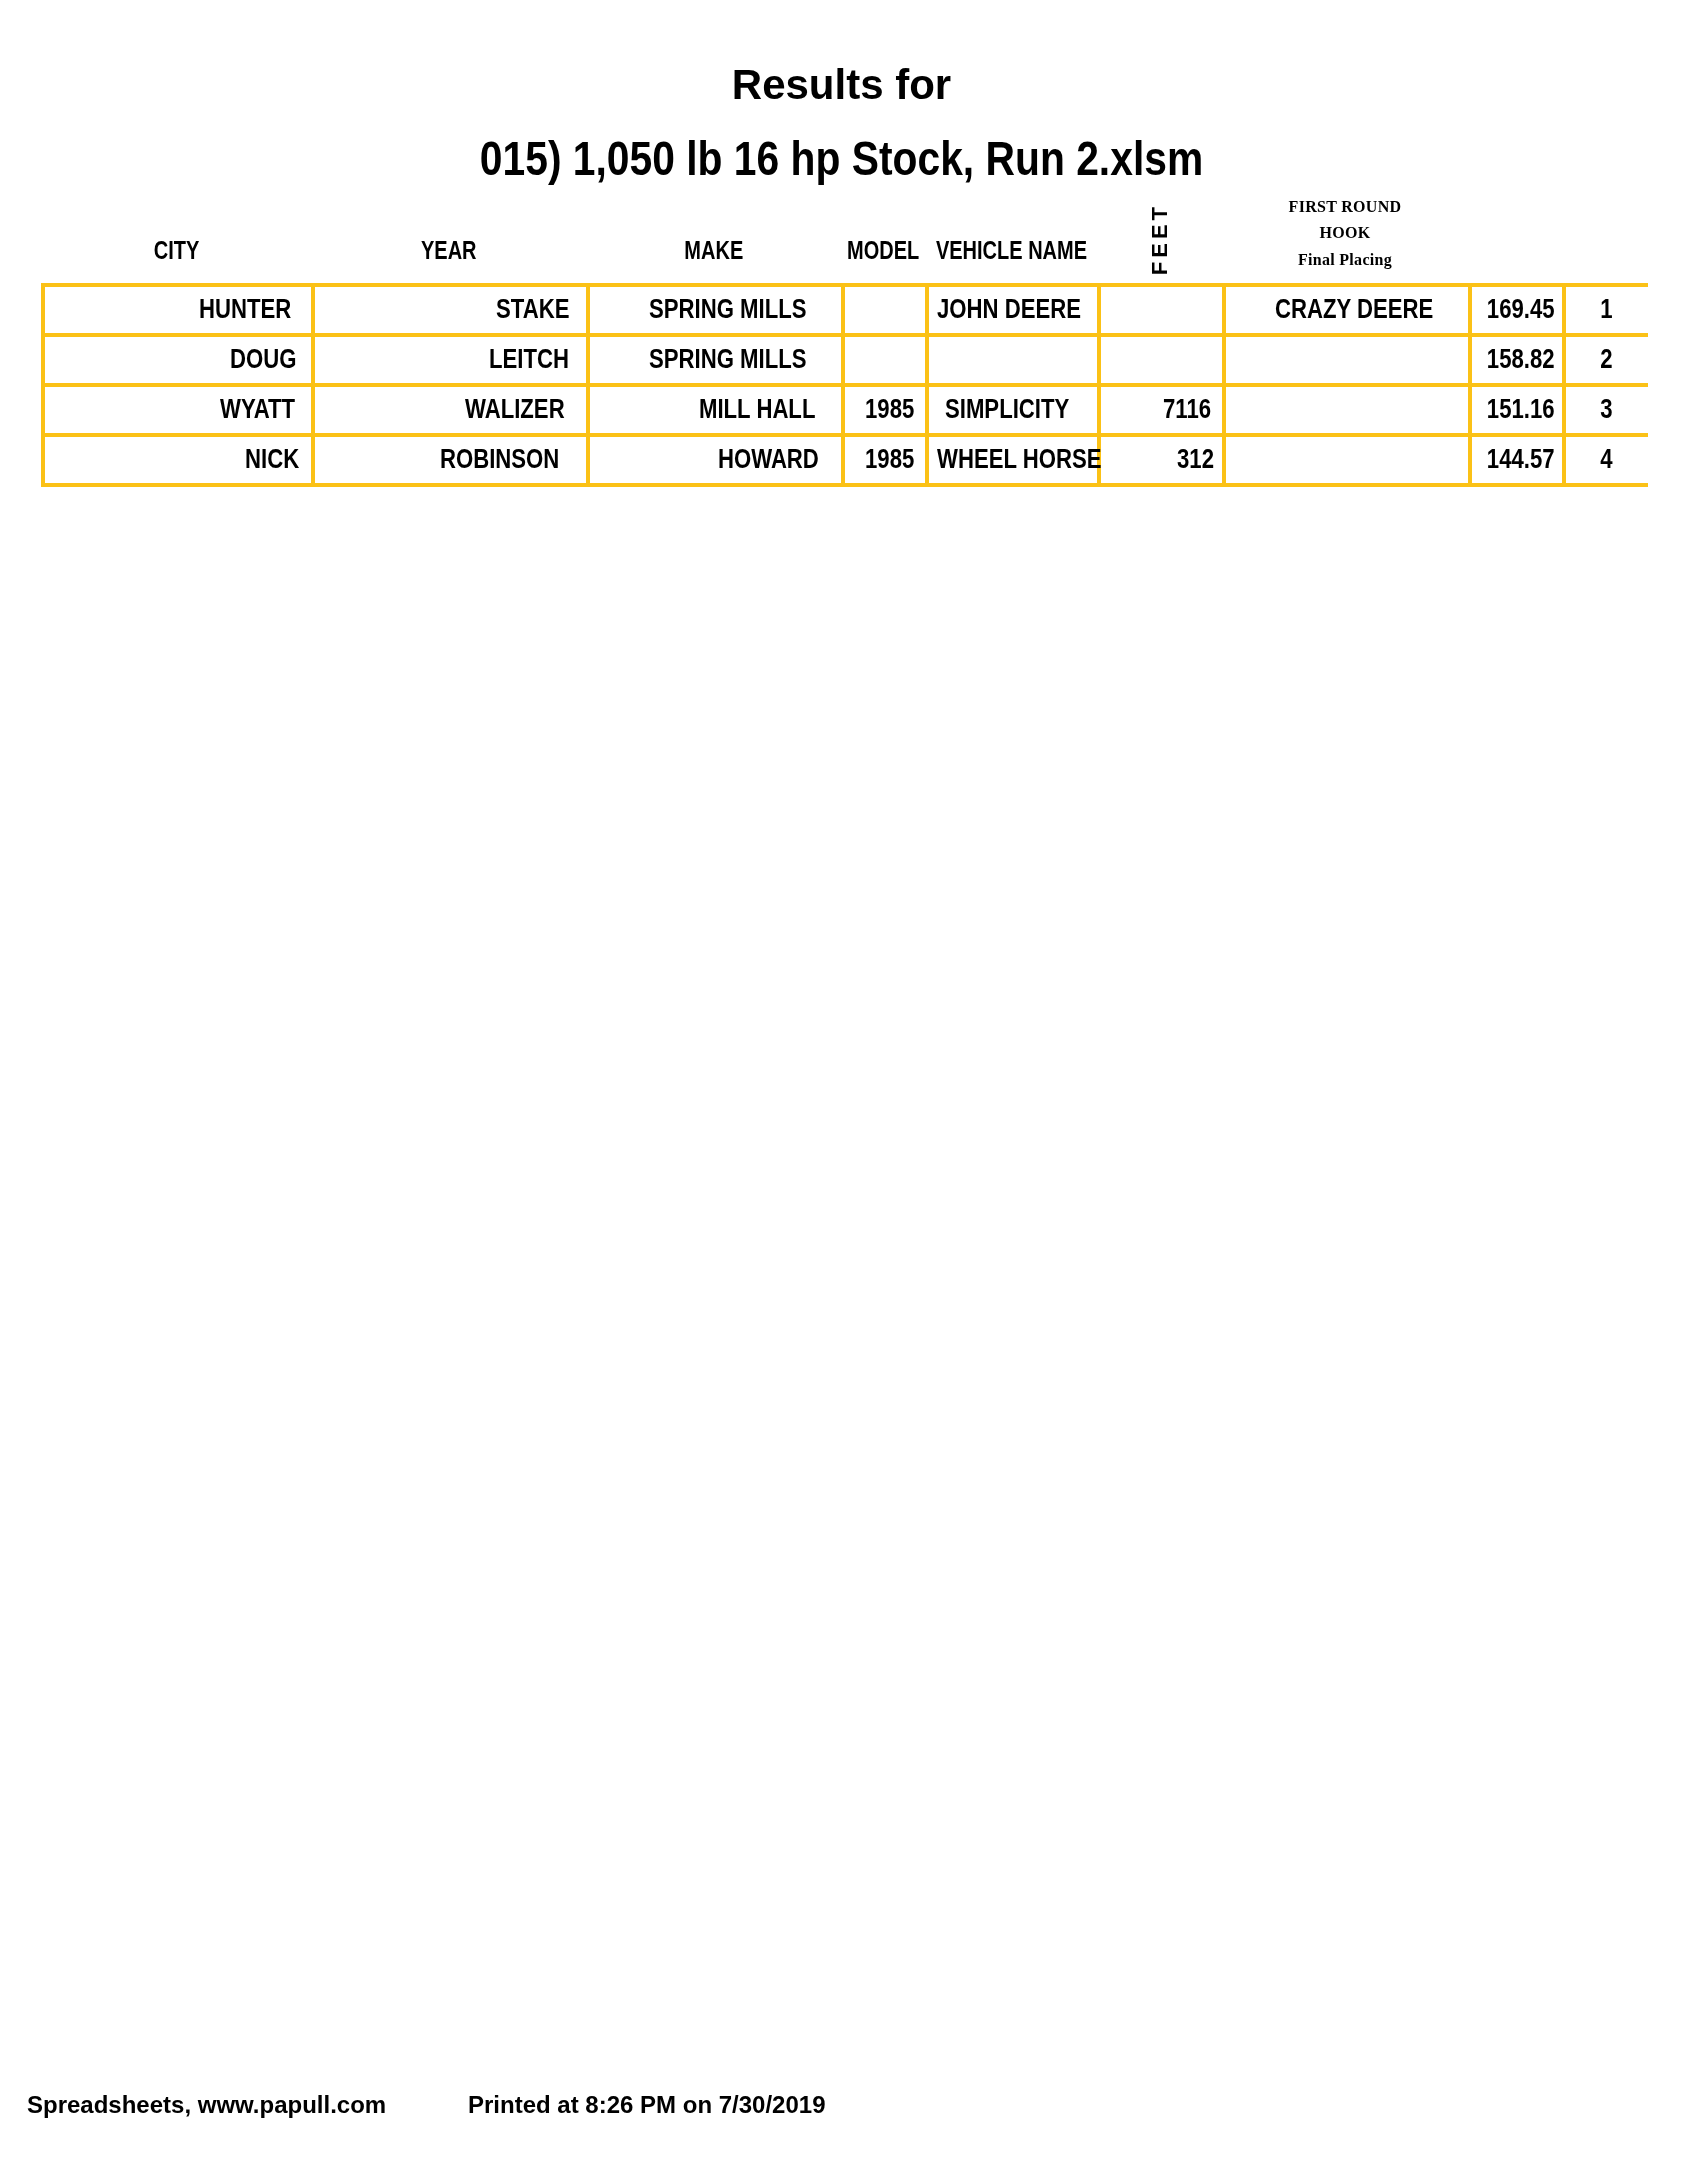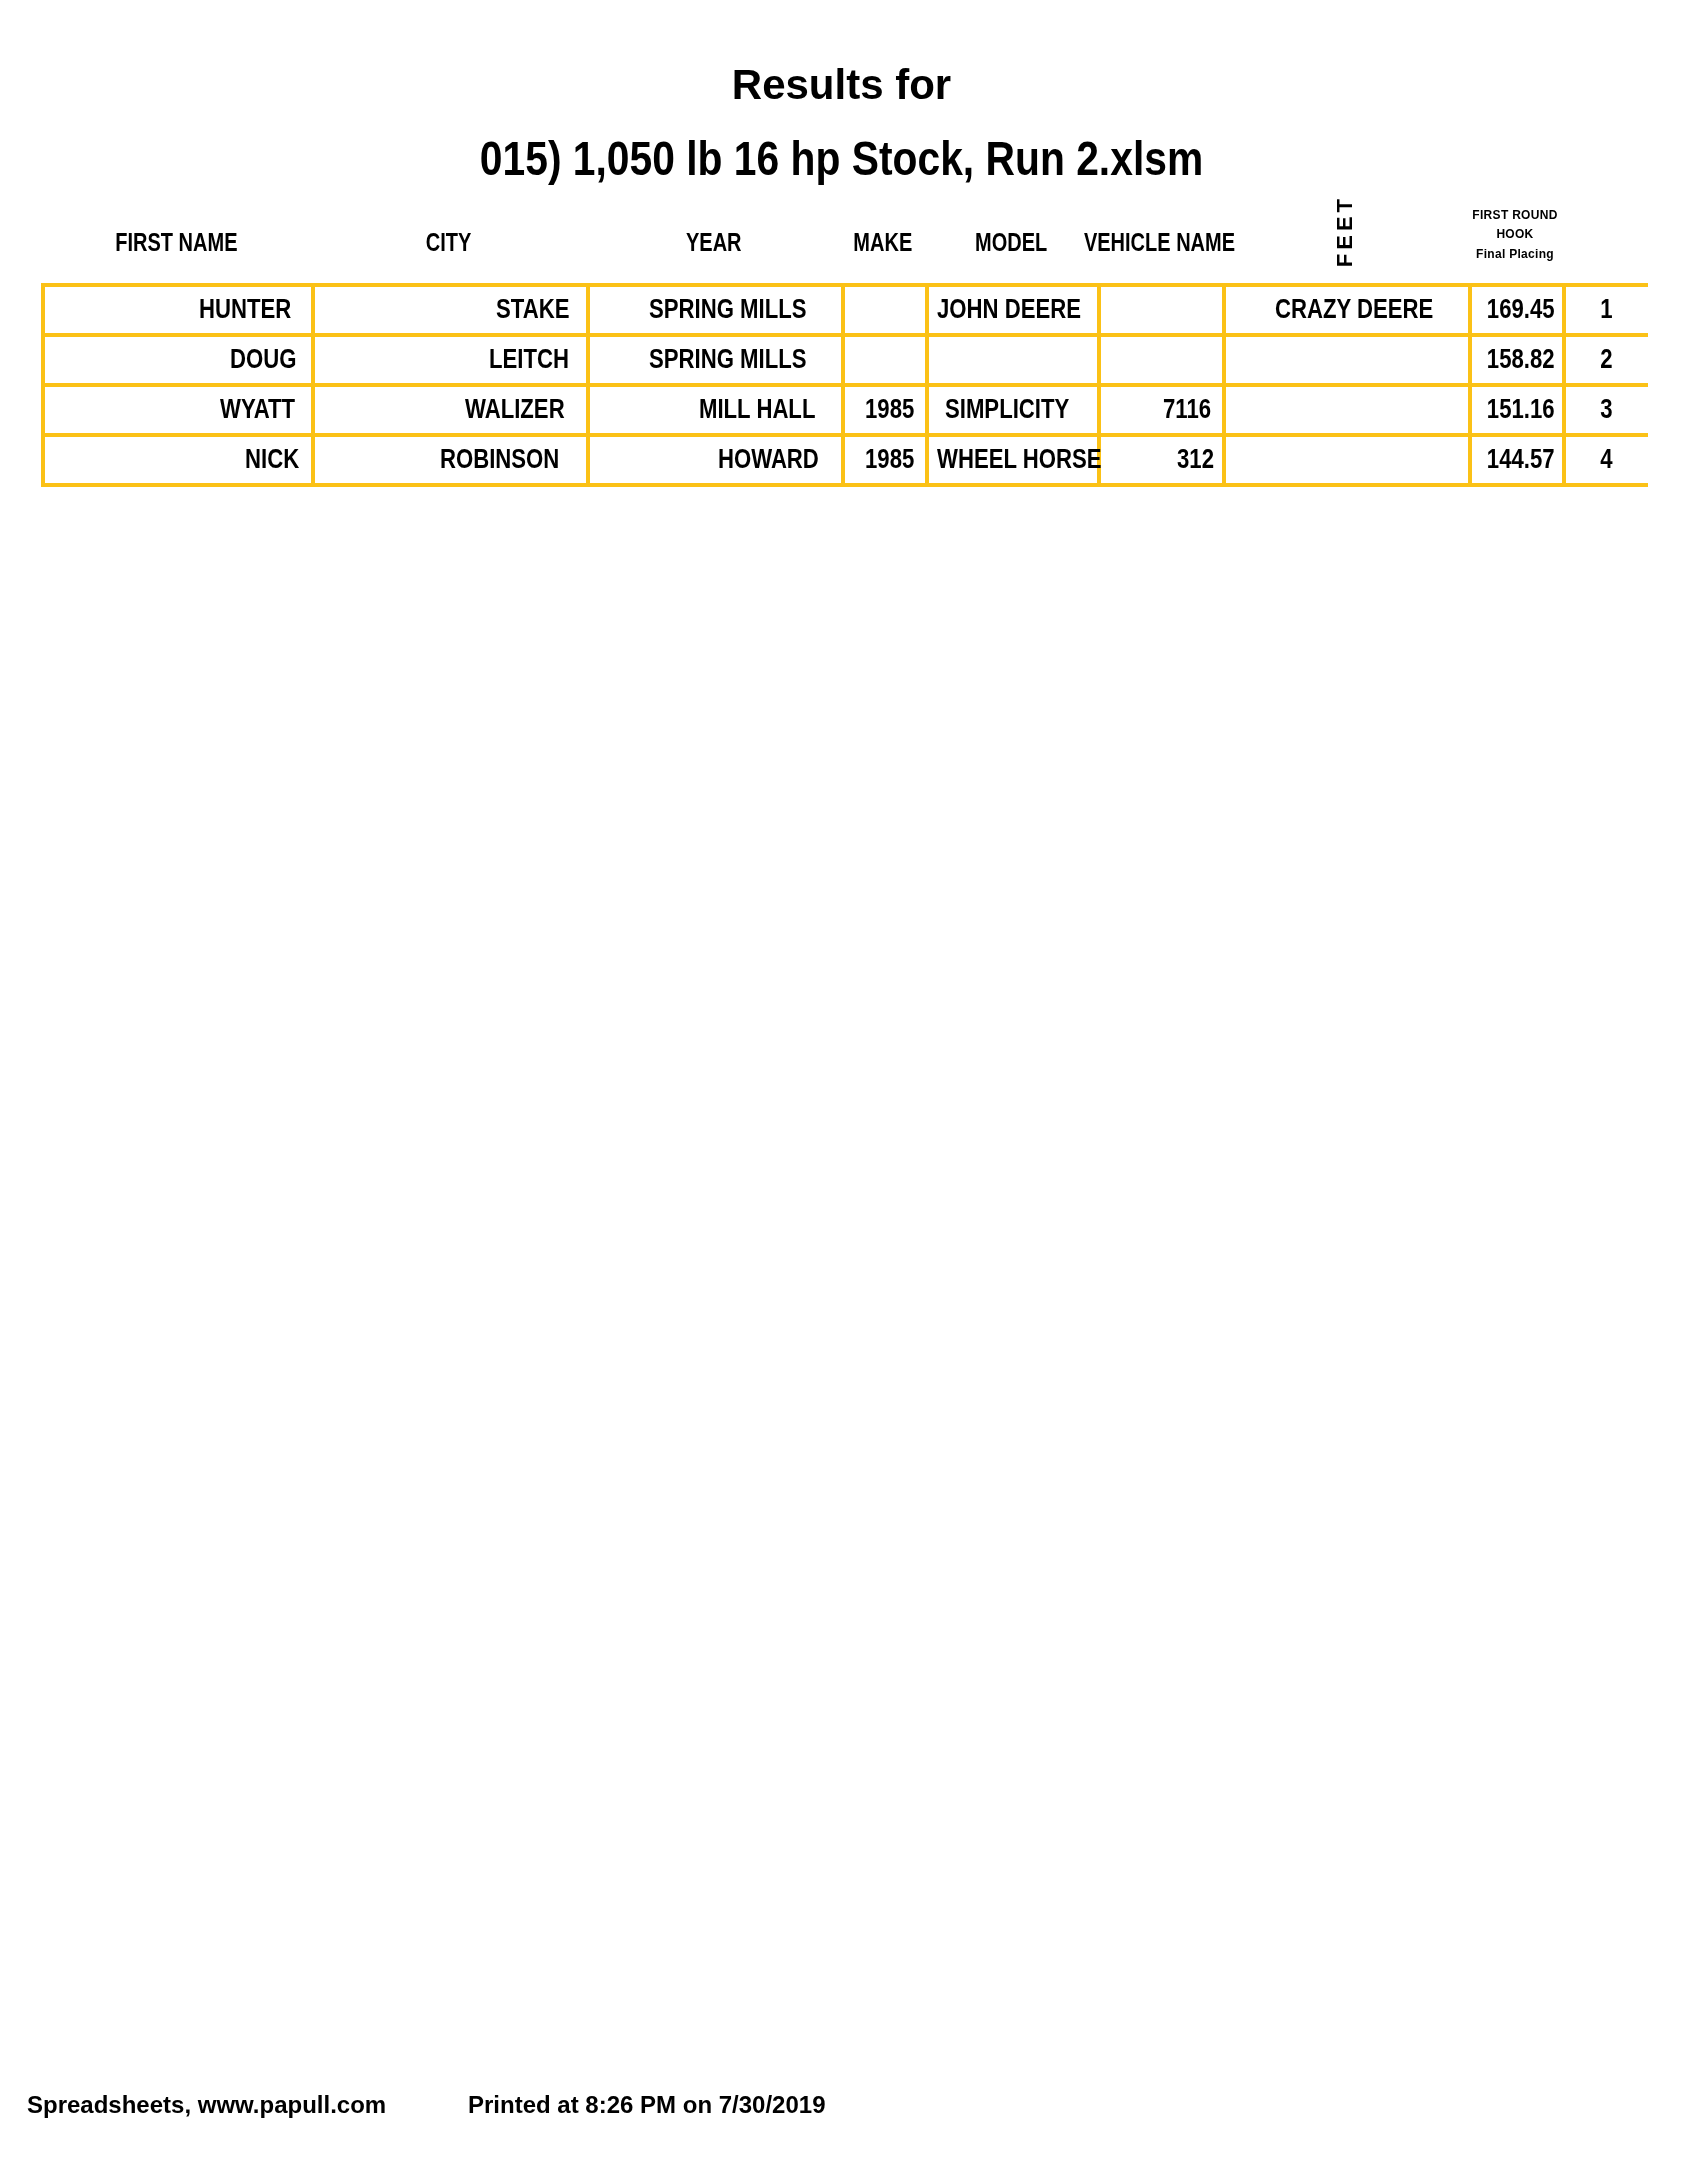--- a/index.html
+++ b/index.html
@@ -63,24 +63,25 @@
   .feet-vert {
     writing-mode: vertical-rl;
     transform: rotate(180deg);
     font-size: 22px;
     letter-spacing: 4px;
     line-height: 1;
   }
   .hcell-placing { padding-bottom: 18px; }
   .placing-head {
     text-align: center;
-    font-size: 12px;
+    font-size: 16px;
     line-height: 1.65;
     letter-spacing: 0.3px;
     white-space: nowrap;
+    font-family: Liberation Serif, serif;
   }
 
   
   .ttable {
     position: absolute;
     left: 41px; top: 283px;
     border-bottom: 4px solid var(--gold);
   }
   .trow {
     height: 50px;
@@ -127,23 +128,20 @@
 
 <div class="page">
 
   <div class="title1">Results for</div>
   <div class="title2">
     <span class="cond-c">015) 1,050 lb 16 hp Stock, Run 2.xlsm</span>
   </div>
 
   <div class="thead grid9">
     <div class="hcell">
-        <span class="cond-c">FIRST NAME</span>
-      </div>
-    <div class="hcell">
         <span class="cond-c">CITY</span>
       </div>
     <div class="hcell">
         <span class="cond-c">YEAR</span>
       </div>
     <div class="hcell">
         <span class="cond-c">MAKE</span>
       </div>
     <div class="hcell">
         <span class="cond-c">MODEL</span>

